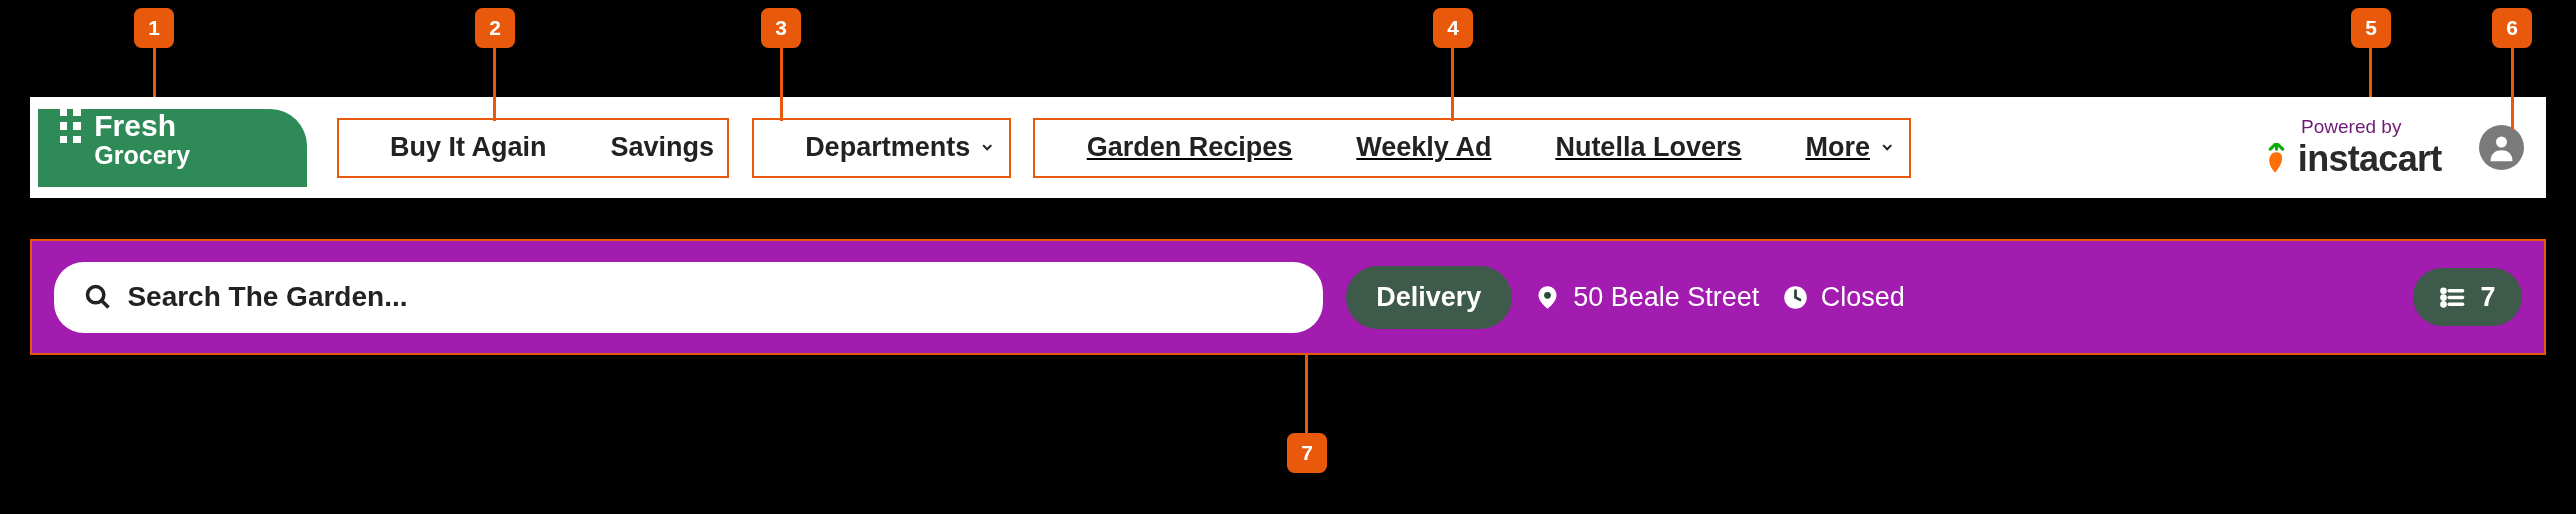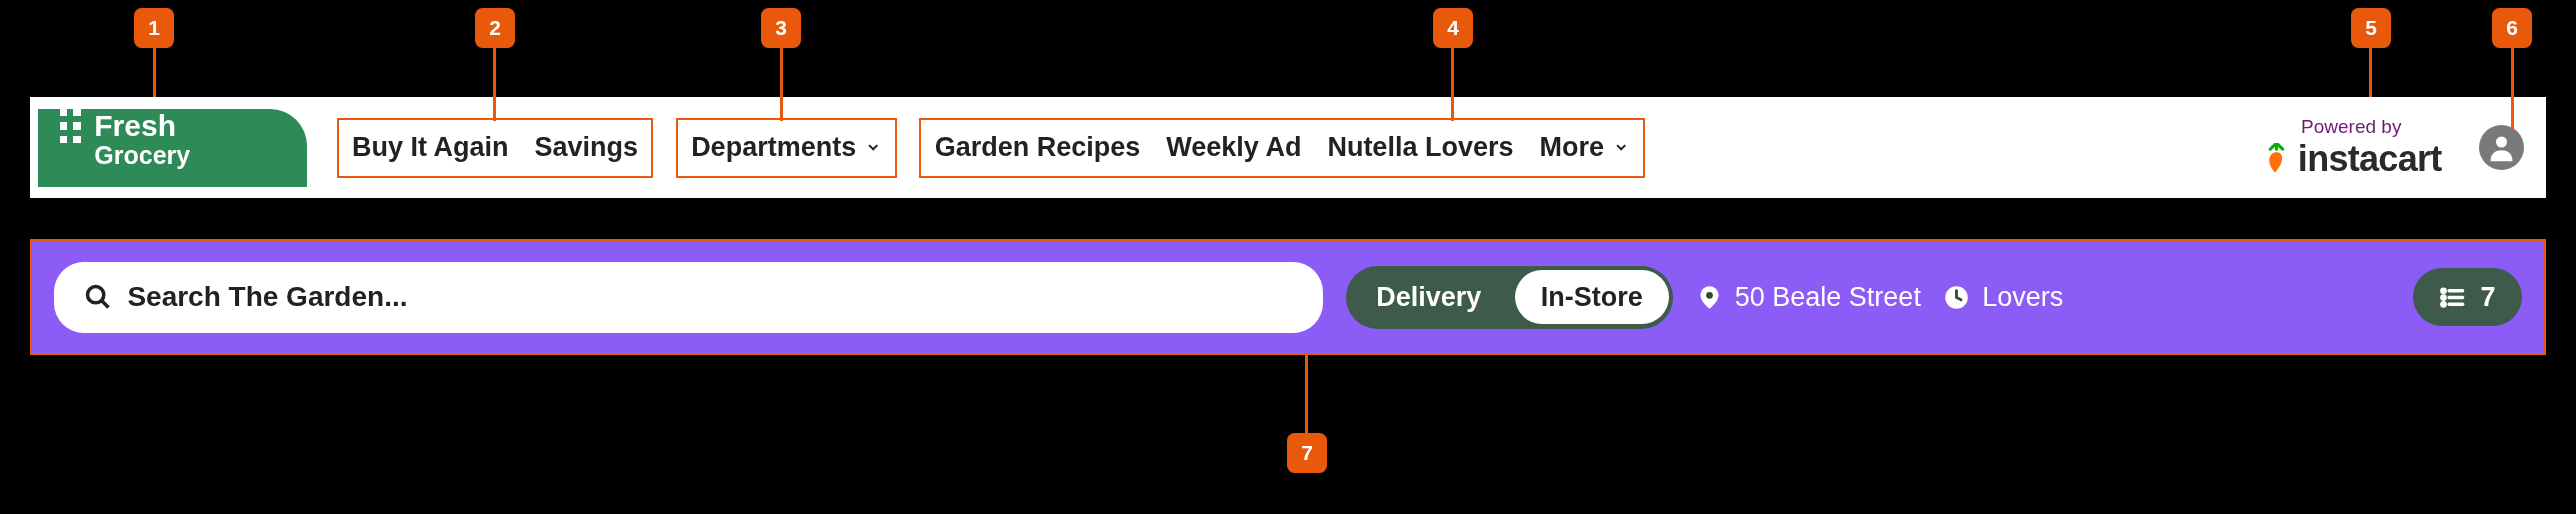--- a/index.html
+++ b/index.html
@@ -85,29 +85,31 @@
       padding: 0 13.4px;
       margin-left: 30px;
       gap: 26px;
     }
     .nav-group.departments {
       margin-left: 22.4px;
       justify-content: center;
     }
     .nav-group.collections {
       margin-left: 22.4px;
+      text-decoration: underline;
     }
     .nav-item {
       font-size: 27px;
       font-weight: 600;
       color: #222;
       display: flex;
       align-items: center;
       gap: 9px;
       white-space: nowrap;
+      margin-left: 38px;
     }
     .chevron-down {
       width: 16.4px;
       height: 16.4px;
     }
     .spacer {
       flex: 1;
     }
     .powered-by {
       display: flex;
@@ -140,21 +142,21 @@
       height: 45px;
       background: #7a7a7a;
       border-radius: 50%;
       display: flex;
       align-items: center;
       justify-content: center;
       color: #fff;
     }
     .green-bar {
       position: absolute;
-      background: #8b5cf6;
+      background: #a21caf;
       left: 30px;
       right: 30px;
       top: 239px;
       height: 116px;
       border: 2.2px solid #e8590c;
       display: flex;
       align-items: center;
       padding: 0 22.4px;
       gap: 22.4px;
     }
@@ -332,37 +334,36 @@
   <div class="search-box">
     <svg class="search-icon" viewBox="0 0 24 24" fill="none" stroke="#222" stroke-width="3">
       <circle cx="10" cy="10" r="7"></circle>
       <line x1="21" y1="21" x2="15" y2="15"></line>
     </svg>
     <input class="search-input" placeholder="Search The Garden..." style="">
   </div>
 
   <div class="mode-toggle">
     <div class="mode-option">Delivery</div>
-    <div class="mode-option active">In-Store</div>
   </div>
 
   <div class="info-item">
     <svg class="info-icon" viewBox="0 0 24 24" fill="#fff">
       <path d="M12 2 C7 2 4 6 4 10 C4 16 12 22 12 22 C12 22 20 16 20 10 C20 6 17 2 12 2 Z"></path>
       <circle cx="12" cy="10" r="3" fill="#2c4a3a"></circle>
     </svg>
     <span>50 Beale Street</span>
   </div>
 
   <div class="info-item">
     <svg class="info-icon" viewBox="0 0 24 24" fill="#fff">
       <circle cx="12" cy="12" r="10"></circle>
       <polyline points="12 6 12 12 16 14" stroke="#2c4a3a" stroke-width="2.5" fill="none" stroke-linecap="round"></polyline>
     </svg>
-    <span>Lovers</span>
+    <span>Closed</span>
   </div>
 
   <div class="gbar-spacer"></div>
 
   <div class="list-badge">
     <svg class="list-icon" viewBox="0 0 24 24" fill="none" stroke="#fff" stroke-width="3" stroke-linecap="round">
       <circle cx="4" cy="6" r="1.5" fill="#fff"></circle>
       <line x1="9" y1="6" x2="21" y2="6"></line>
       <circle cx="4" cy="12" r="1.5" fill="#fff"></circle>
       <line x1="9" y1="12" x2="21" y2="12"></line>

